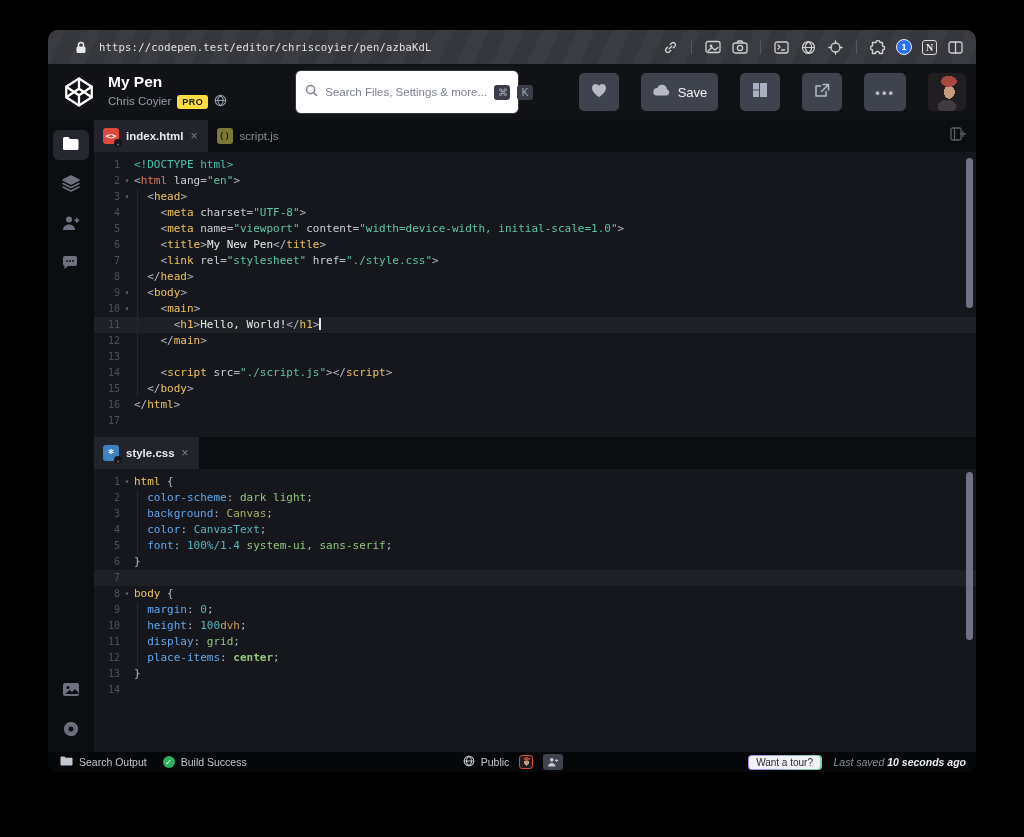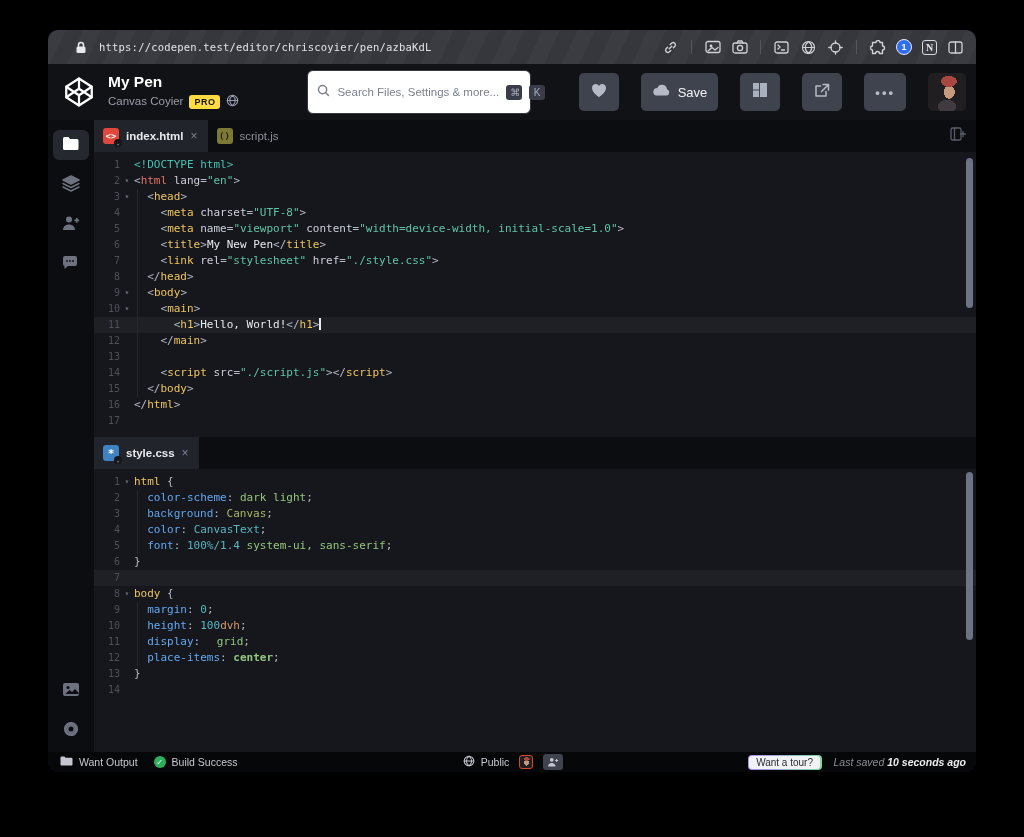--- a/index.html
+++ b/index.html
@@ -171,21 +171,21 @@
   <div class="cp-header">
     <span class="logo">
       <svg width="34" height="34" viewBox="0 0 24 24" fill="none" stroke="#fff" stroke-width="1.6">
           <path d="M12 2.5l9 5.8v7.4l-9 5.8-9-5.8V8.3z"></path>
           <path d="M12 2.5v7.2M12 14.3v7.2M3 8.3l9 6 9-6M21 15.7l-9-6-9 6"></path>
         </svg>
     </span>
     <div class="title-block">
       <div class="pen-title">My Pen</div>
       <div class="pen-sub">
-        <span class="author">Canvas Coyier</span>
+        <span class="author">Chris Coyier</span>
         <span class="pro">PRO</span>
         <span>
           <svg width="13" height="13" viewBox="0 0 15 15" fill="none" stroke="#9a9dab" stroke-width="1.2">
               <circle cx="7.5" cy="7.5" r="6"></circle>
               <path d="M1.5 7.5h12M7.5 1.5c-2.2 1.8-3.2 4-3.2 6s1 4.2 3.2 6c2.2-1.8 3.2-4 3.2-6s-1-4.2-3.2-6z"></path>
             </svg>
         </span>
       </div>
     </div>
     <div class="searchbox">
@@ -474,21 +474,21 @@
             <span class="code"><span style="color: rgb(180, 186, 198);">  </span><span style="color: rgb(98, 168, 240);">margin</span><span style="color: rgb(180, 186, 198);">:</span><span style="color: rgb(180, 186, 198);"> </span><span style="color: rgb(86, 182, 194);">0</span><span style="color: rgb(180, 186, 198);">;</span></span>
           </div>
           <div class="code-line">
             <span class="gutter">10</span>
             <span class="fold"></span>
             <span class="code"><span style="color: rgb(180, 186, 198);">  </span><span style="color: rgb(98, 168, 240);">height</span><span style="color: rgb(180, 186, 198);">:</span><span style="color: rgb(180, 186, 198);"> </span><span style="color: rgb(86, 182, 194);">100</span><span style="color: rgb(209, 154, 102);">dvh</span><span style="color: rgb(180, 186, 198);">;</span></span>
           </div>
           <div class="code-line">
             <span class="gutter">11</span>
             <span class="fold"></span>
-            <span class="code"><span style="color: rgb(180, 186, 198);">  </span><span style="color: rgb(98, 168, 240);">display</span><span style="color: rgb(180, 186, 198);">:</span><span style="color: rgb(147, 198, 124); margin-left: 10px;"> grid</span><span style="color: rgb(180, 186, 198);">;</span></span>
+            <span class="code"><span style="color: rgb(180, 186, 198);">  </span><span style="color: rgb(98, 168, 240);">display</span><span style="color: rgb(180, 186, 198);">:</span><span style="color: rgb(147, 198, 124);"> grid</span><span style="color: rgb(180, 186, 198);">;</span></span>
           </div>
           <div class="code-line">
             <span class="gutter">12</span>
             <span class="fold"></span>
             <span class="code"><span style="color: rgb(180, 186, 198);">  </span><span style="color: rgb(98, 168, 240);">place-items</span><span style="color: rgb(180, 186, 198);">:</span><span style="color: rgb(147, 198, 124); font-weight: bold;"> center</span><span style="color: rgb(180, 186, 198);">;</span></span>
           </div>
           <div class="code-line">
             <span class="gutter">13</span>
             <span class="fold"></span>
             <span class="code"><span style="color: rgb(180, 186, 198);">}</span></span>
@@ -503,21 +503,21 @@
   </div>
 
   <div class="statusbar">
     <div class="sb-left">
       <div class="sb-group">
         <span>
           <svg width="13" height="10" viewBox="0 0 13 10" fill="#c4c7d0">
               <path d="M0.5 1.5A1 1 0 011.5 0.5h3l1 1.3h6a1 1 0 011 1v5.7a1 1 0 01-1 1h-10a1 1 0 01-1-1z"></path>
             </svg>
         </span>
-        <span>Want Output</span>
+        <span>Search Output</span>
       </div>
       <div class="sb-group">
         <span class="checkdot">✓</span>
         <span>Build Success</span>
       </div>
     </div>
     <div class="sb-mid">
       <div class="sb-group">
         <span>
           <svg width="12" height="12" viewBox="0 0 15 15" fill="none" stroke="#c4c7d0" stroke-width="1.3">

